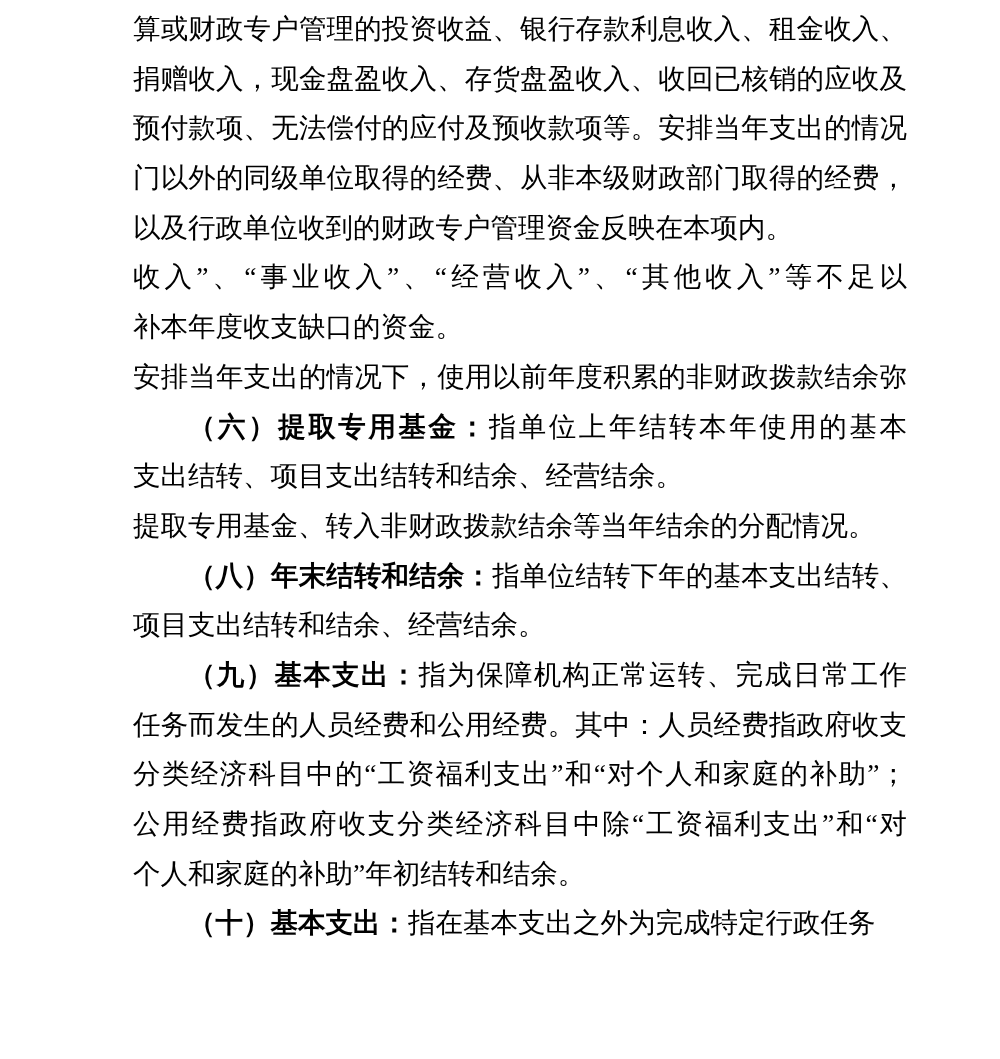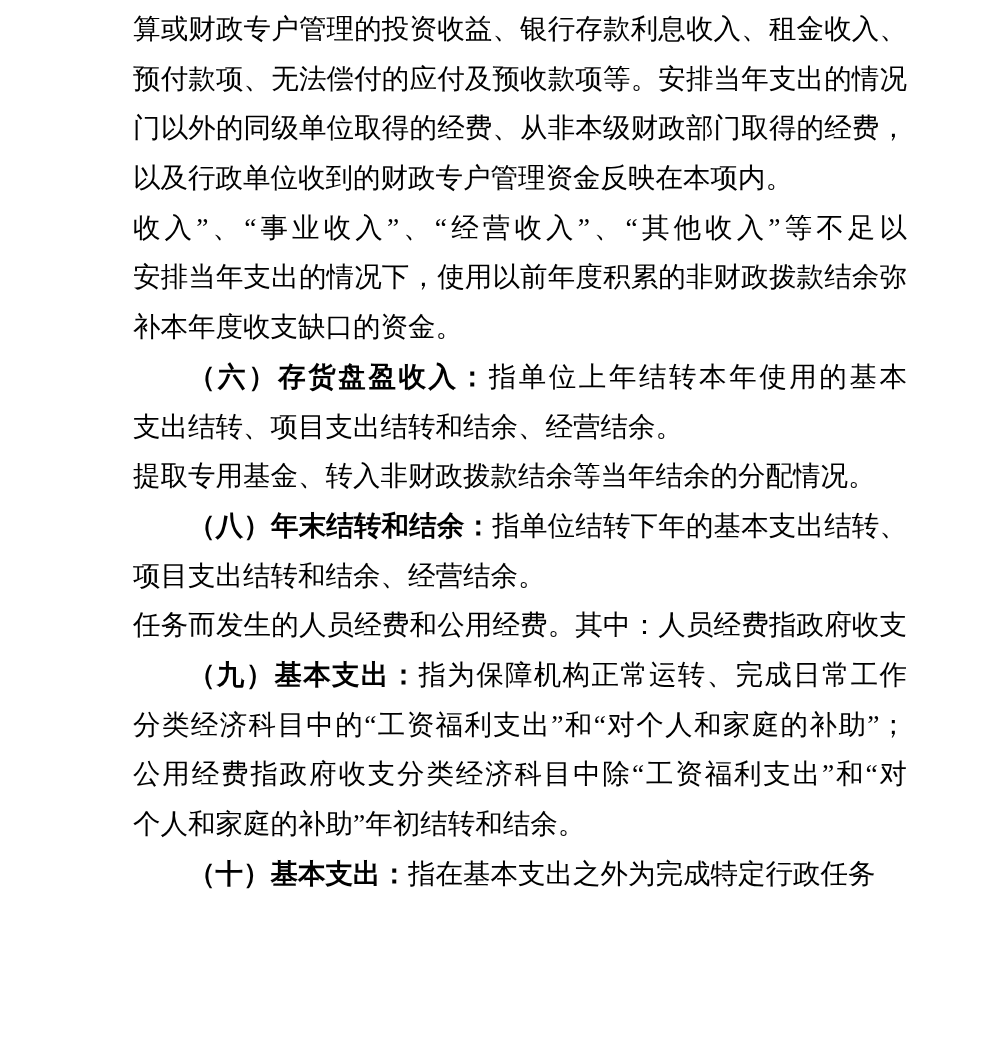--- a/index.html
+++ b/index.html
@@ -35,43 +35,44 @@
   .line.indent { text-indent: 2em; }
   .line b { font-weight: 700; }
 </style>
 </head>
 <body>
 
 <div class="page">
   <div class="content" style="background: rgb(255, 255, 255); color: rgb(0, 0, 0);">
       <div class="para">
         <div class="line">算或财政专户管理的投资收益、银行存款利息收入、租金收入、</div>
+        <div class="line">捐赠收入，现金盘盈收入、存货盘盈收入、收回已核销的应收及</div>
         <div class="line">预付款项、无法偿付的应付及预收款项等。安排当年支出的情况下</div>
         <div class="line">门以外的同级单位取得的经费、从非本级财政部门取得的经费，</div>
         <div class="line last">以及行政单位收到的财政专户管理资金反映在本项内。</div>
       </div>
       <div class="para">
         <div class="line">收入”、“事业收入”、“经营收入”、“其他收入”等不足以</div>
+        <div class="line last">补本年度收支缺口的资金。</div>
         <div class="line">安排当年支出的情况下，使用以前年度积累的非财政拨款结余弥</div>
-        <div class="line last">补本年度收支缺口的资金。</div>
       </div>
       <div class="para">
-        <div class="line indent"><b>（六）存货盘盈收入：</b>指单位上年结转本年使用的基本</div>
+        <div class="line indent"><b>（六）提取专用基金：</b>指单位上年结转本年使用的基本</div>
         <div class="line last">支出结转、项目支出结转和结余、经营结余。</div>
       </div>
       <div class="para">
         <div class="line last">提取专用基金、转入非财政拨款结余等当年结余的分配情况。</div>
       </div>
       <div class="para">
         <div class="line indent"><b>（八）年末结转和结余：</b>指单位结转下年的基本支出结转、</div>
         <div class="line last">项目支出结转和结余、经营结余。</div>
       </div>
       <div class="para">
+        <div class="line indent"><b>（九）基本支出：</b>指为保障机构正常运转、完成日常工作</div>
         <div class="line">任务而发生的人员经费和公用经费。其中：人员经费指政府收支</div>
-        <div class="line indent"><b>（九）基本支出：</b>指为保障机构正常运转、完成日常工作</div>
         <div class="line">分类经济科目中的“工资福利支出”和“对个人和家庭的补助”；</div>
         <div class="line">公用经费指政府收支分类经济科目中除“工资福利支出”和“对</div>
         <div class="line last">个人和家庭的补助”年初结转和结余。</div>
       </div>
       <div class="para">
         <div class="line last indent"><b>（十）基本支出：</b>指在基本支出之外为完成特定行政任务</div>
       </div>
     </div>
 </div>
 

